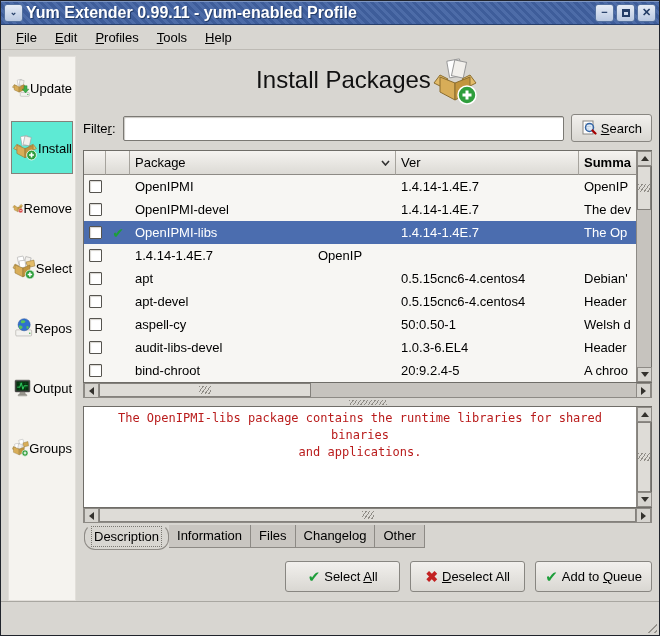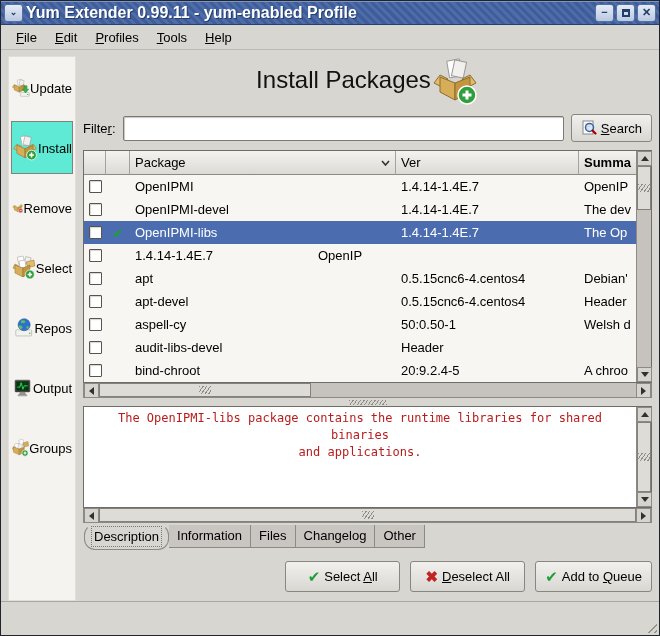--- a/index.html
+++ b/index.html
@@ -374,20 +374,21 @@
             <span class="c-pkg">aspell-cy</span>
             <span class="c-ver">50:0.50-1</span>
             <span class="c-sum">Welsh d</span>
           </div>
           <div class="trow">
             <span class="c-cb">
                 <span class="checkbox"></span>
               </span>
               <span class="c-ic"></span>
             <span class="c-pkg">audit-libs-devel</span>
+            <span class="c-ver">1.0.3-6.EL4</span>
             <span class="c-sum">Header</span>
           </div>
           <div class="trow">
             <span class="c-cb">
                 <span class="checkbox"></span>
               </span>
               <span class="c-ic"></span>
             <span class="c-pkg">bind-chroot</span>
             <span class="c-ver">20:9.2.4-5</span>
             <span class="c-sum">A chroo</span>

